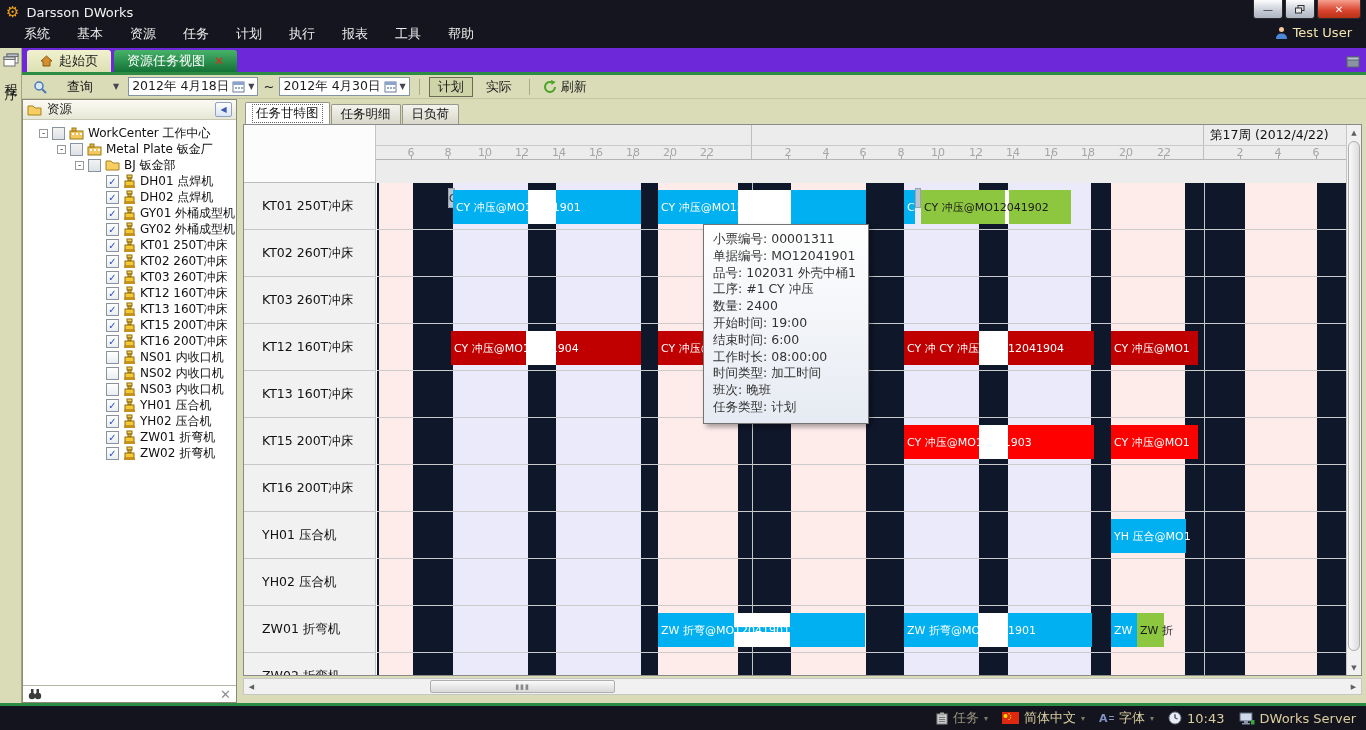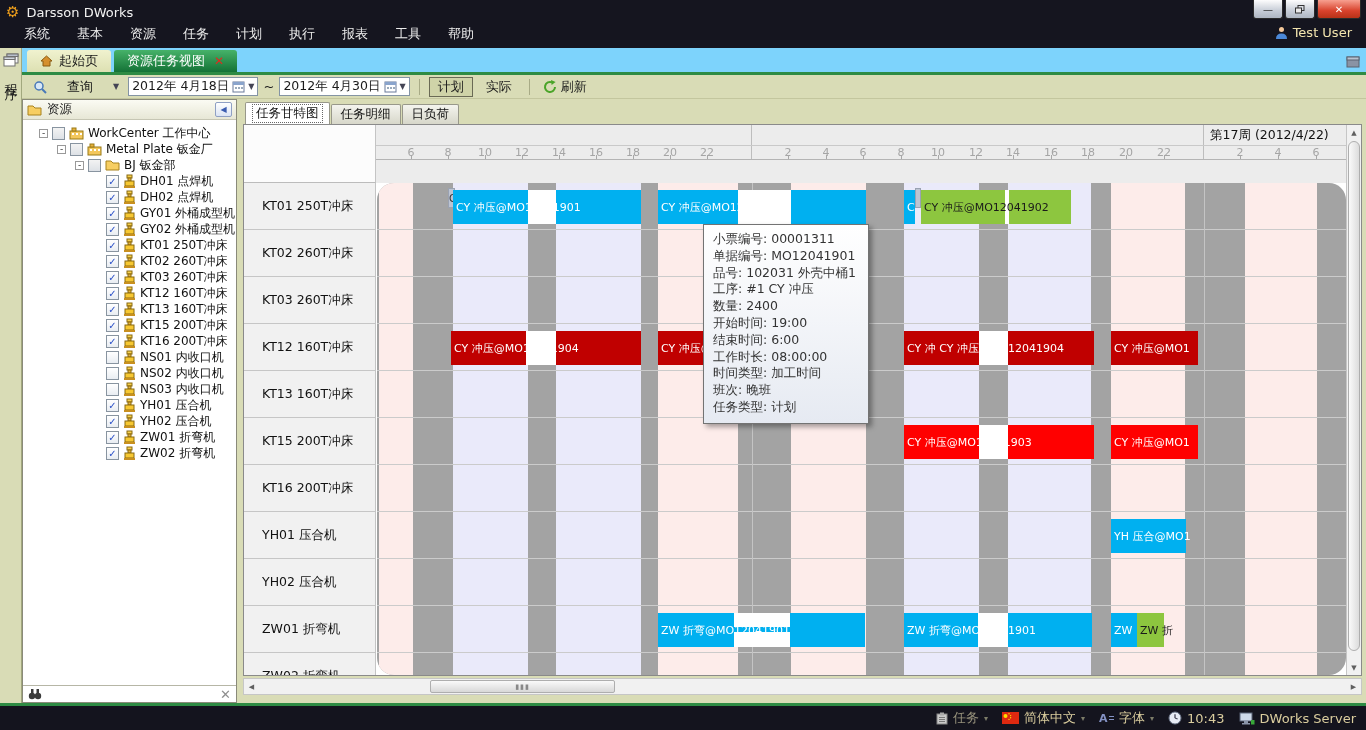--- a/index.html
+++ b/index.html
@@ -14,21 +14,21 @@
 
 .menubar{height:23px;display:flex;padding-left:24px;font-size:13px;color:#ececec;position:relative;}
 .menu-item{margin-right:27px;}
 .userbox{position:absolute;right:14px;display:flex;align-items:center;gap:5px;color:#f2e4ae;}
 
 .content{display:flex;height:655px;}
 .leftstrip{width:22px;background:#d9dcb6;border-right:1px solid #a2a87e;display:flex;flex-direction:column;align-items:center;flex:none;}
 .strip-label{writing-mode:vertical-rl;font-size:13px;color:#1a1a1a;margin-top:7px;letter-spacing:2px;}
 .rightcol{flex:1;display:flex;flex-direction:column;min-width:0;}
 
-.tabstrip{height:24px;background:#7dd3fc;display:flex;align-items:flex-end;padding-left:5px;position:relative;}
+.tabstrip{height:24px;background:#6d28d9;display:flex;align-items:flex-end;padding-left:5px;position:relative;}
 .dtab{height:22px;display:flex;align-items:center;gap:6px;padding:0 13px;margin-right:3px;border-radius:3px 3px 0 0;background:linear-gradient(#f0f2cf,#dde0b2);font-size:13px;color:#1a1a1a;}
 .dtab.active{background:linear-gradient(#46b269,#147236);color:#fff;}
 .tab-close{color:#e02b20;font-weight:bold;font-size:12px;margin-left:3px;line-height:1;}
 .tabstrip-right{position:absolute;right:6px;bottom:4px;}
 .greenline{height:3px;background:#2e8b44;}
 
 .toolbar{height:24px;background:#d9dcb6;display:flex;align-items:center;font-size:13px;color:#1a1a1a;padding-left:7px;gap:5px;border-bottom:1px solid #c3c69e;}
 .tb-query{display:flex;align-items:center;gap:20px;padding:1px 4px;}
 .dd{font-size:8px;color:#445;}
 .datebox{height:19px;background:#fff;border:1px solid #8494a4;display:flex;align-items:center;font-size:12.5px;padding:0 3px;gap:3px;}
@@ -64,21 +64,21 @@
 .hdrA{position:relative;height:21px;border-bottom:1px solid #c9c9c9;}
 .hdrB{position:relative;height:22px;border-bottom:1px solid #c9c9c9;}
 .hdrC{position:relative;height:14px;border-bottom:1px solid #b4b4b4;}
 .hsec{position:absolute;top:0;bottom:0;font-size:12.5px;color:#111;padding:2px 0 0 6px;overflow:hidden;white-space:nowrap;}
 .hsec.center{text-align:center;font-size:13px;padding:3px 0 0 0;color:#222;}
 .bl{border-left:1px solid #bdbdbd;}
 .hour{position:absolute;top:0;transform:translateX(-50%);font-size:11px;color:#a5a5a5;}
 .tick{position:absolute;bottom:0;width:1px;height:4px;background:#a8a8a8;}
 .body-labels{position:absolute;left:0;top:58px;width:132px;bottom:0;background:#f1f1f1;border-right:1px solid #c4c4c4;overflow:hidden;z-index:2;}
 .rlabel{height:47px;border-bottom:1px solid #c6c6c6;display:flex;align-items:center;padding-left:18px;font-size:12.5px;color:#111;}
-.chart{position:absolute;left:133px;top:58px;right:15px;bottom:0;overflow:hidden;background:#a3a3a3;z-index:1;border-radius:17px;}
+.chart{position:absolute;left:133px;top:58px;right:15px;bottom:0;overflow:hidden;background:#0f172a;z-index:1;}
 .band{position:absolute;top:0;bottom:0;z-index:0;}
 .rowline{position:absolute;left:0;right:0;height:1px;background:#cbcbcb;z-index:1;}
 .secline{position:absolute;top:0;bottom:0;width:1px;background:#c4c4c4;z-index:1;}
 .bar{position:absolute;height:34px;z-index:2;}
 .blabel{position:absolute;left:3px;top:50%;transform:translateY(-50%);font-size:11px;white-space:nowrap;color:#fff;z-index:3;}
 .blabel.darktext{color:#1a1a1a;}
 .gap{position:absolute;top:0;bottom:0;background:#fff;z-index:1;}
 .conn{position:absolute;top:14px;height:5px;z-index:2;}
 .chip{position:absolute;height:20px;z-index:2;font-size:10px;color:#333;text-align:center;line-height:19px;border:1px solid #9aa2b2;}
 

